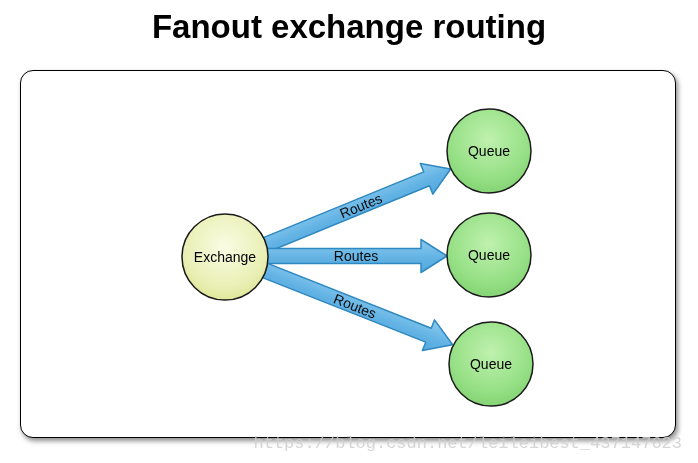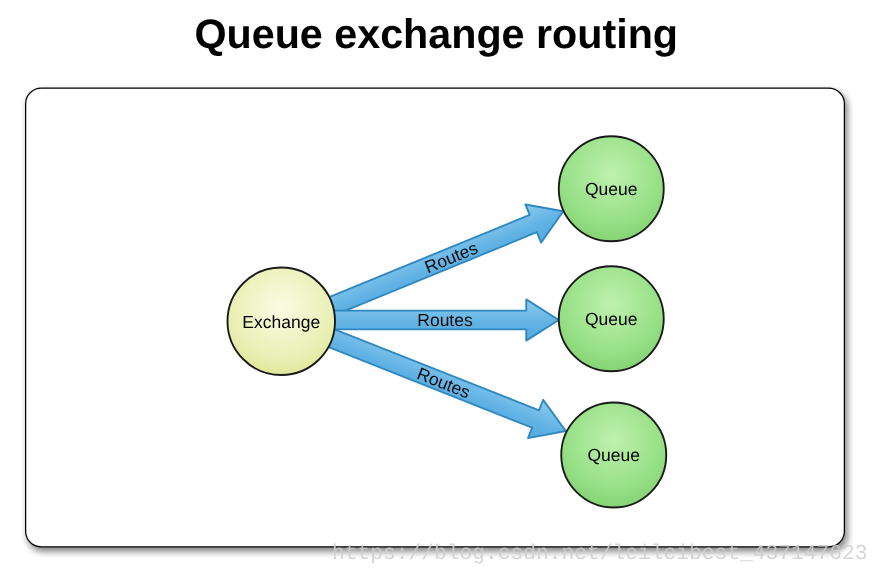--- a/index.html
+++ b/index.html
@@ -39,21 +39,21 @@
     box-shadow: 2px 3px 5px rgba(0,0,0,0.45);
   }
   .panel svg {
     display: block;
     width: 100%;
     height: 100%;
   }
   .watermark {
     position: absolute;
     top: 434px;
-    right: 4px;
+    right: 16px;
     font-family: "Liberation Mono", "DejaVu Sans Mono", monospace;
     font-size: 17px;
     color: #cfcfcf;
     opacity: 0.85;
     white-space: nowrap;
     z-index: 5;
     pointer-events: none;
   }
   .node-label {
     font-family: "Liberation Sans", sans-serif;
@@ -64,21 +64,21 @@
     font-family: "Liberation Sans", sans-serif;
     font-size: 14px;
     fill: #0a0a0a;
   }
 </style>
 </head>
 <body>
 
 <div class="stage">
 
-  <h1 class="title">Queue exchange routing</h1>
+  <h1 class="title">Fanout exchange routing</h1>
 
   <div class="panel">
     <svg viewBox="0 0 654 366">
       <defs>
         <linearGradient id="arrowGrad" x1="0" y1="0" x2="0" y2="1">
           <stop offset="0%" stop-color="#8CCBEF"></stop>
           <stop offset="55%" stop-color="#63B3E4"></stop>
           <stop offset="100%" stop-color="#53A9DE"></stop>
         </linearGradient>
         <radialGradient id="exchangeGrad" cx="50%" cy="38%" r="68%">

